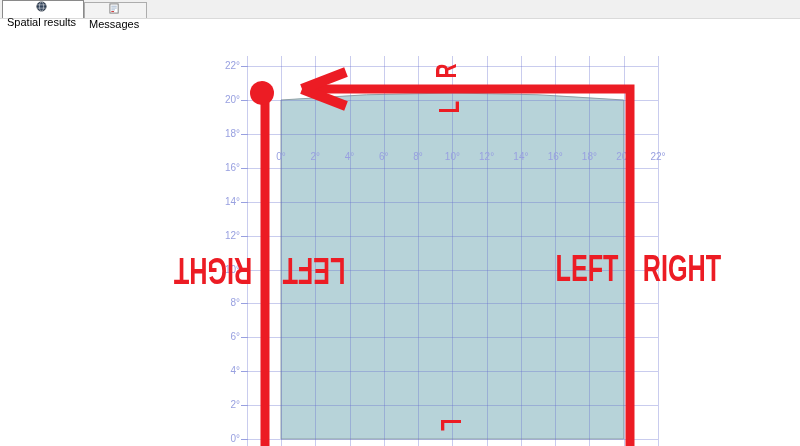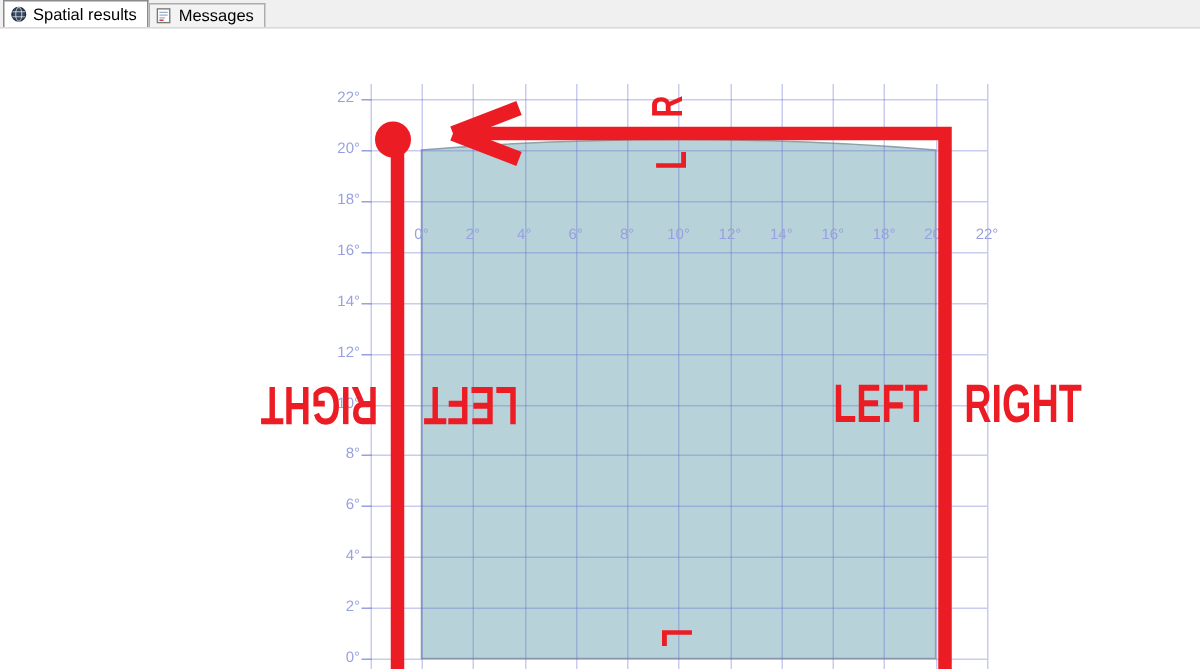--- a/index.html
+++ b/index.html
@@ -3,21 +3,21 @@
 <meta charset="utf-8">
 <style>
   html,body{margin:0;padding:0;}
   .page{position:relative;width:800px;height:446px;background:#ffffff;overflow:hidden;
         font-family:"Liberation Sans",sans-serif;}
   
   .tabbar{position:absolute;left:0;top:0;width:800px;height:19px;background:#f0f0f0;
           border-bottom:1px solid #dadada;display:flex;align-items:flex-end;padding-left:2px;
           box-sizing:border-box;z-index:10;}
   .tab{display:flex;align-items:center;gap:4px;padding:0 7px 0 4px;font-size:11px;color:#000;
-       border:1px solid #adadad;border-bottom:none;background:#f3f3f3;height:15px;cursor:default;}
+       border:1px solid #adadad;border-bottom:none;background:#f3f3f3;height:15px;cursor:default;flex-direction:column;}
   .tab.active{background:#ffffff;border-color:#8a8a8a;height:17px;}
   .tab .ticon{display:inline-block;width:11px;height:11px;flex:0 0 auto;}
   
   .stage{position:absolute;left:0;top:0;width:800px;height:446px;margin-top:36px;}
   .layer{position:absolute;left:0;top:0;width:800px;height:446px;}
   .geometry-layer{z-index:1;}
   .grid-layer{z-index:2;}
   .red-layer{z-index:3;}
   .ann-layer{z-index:4;}
   .vline{position:absolute;width:1px;}

